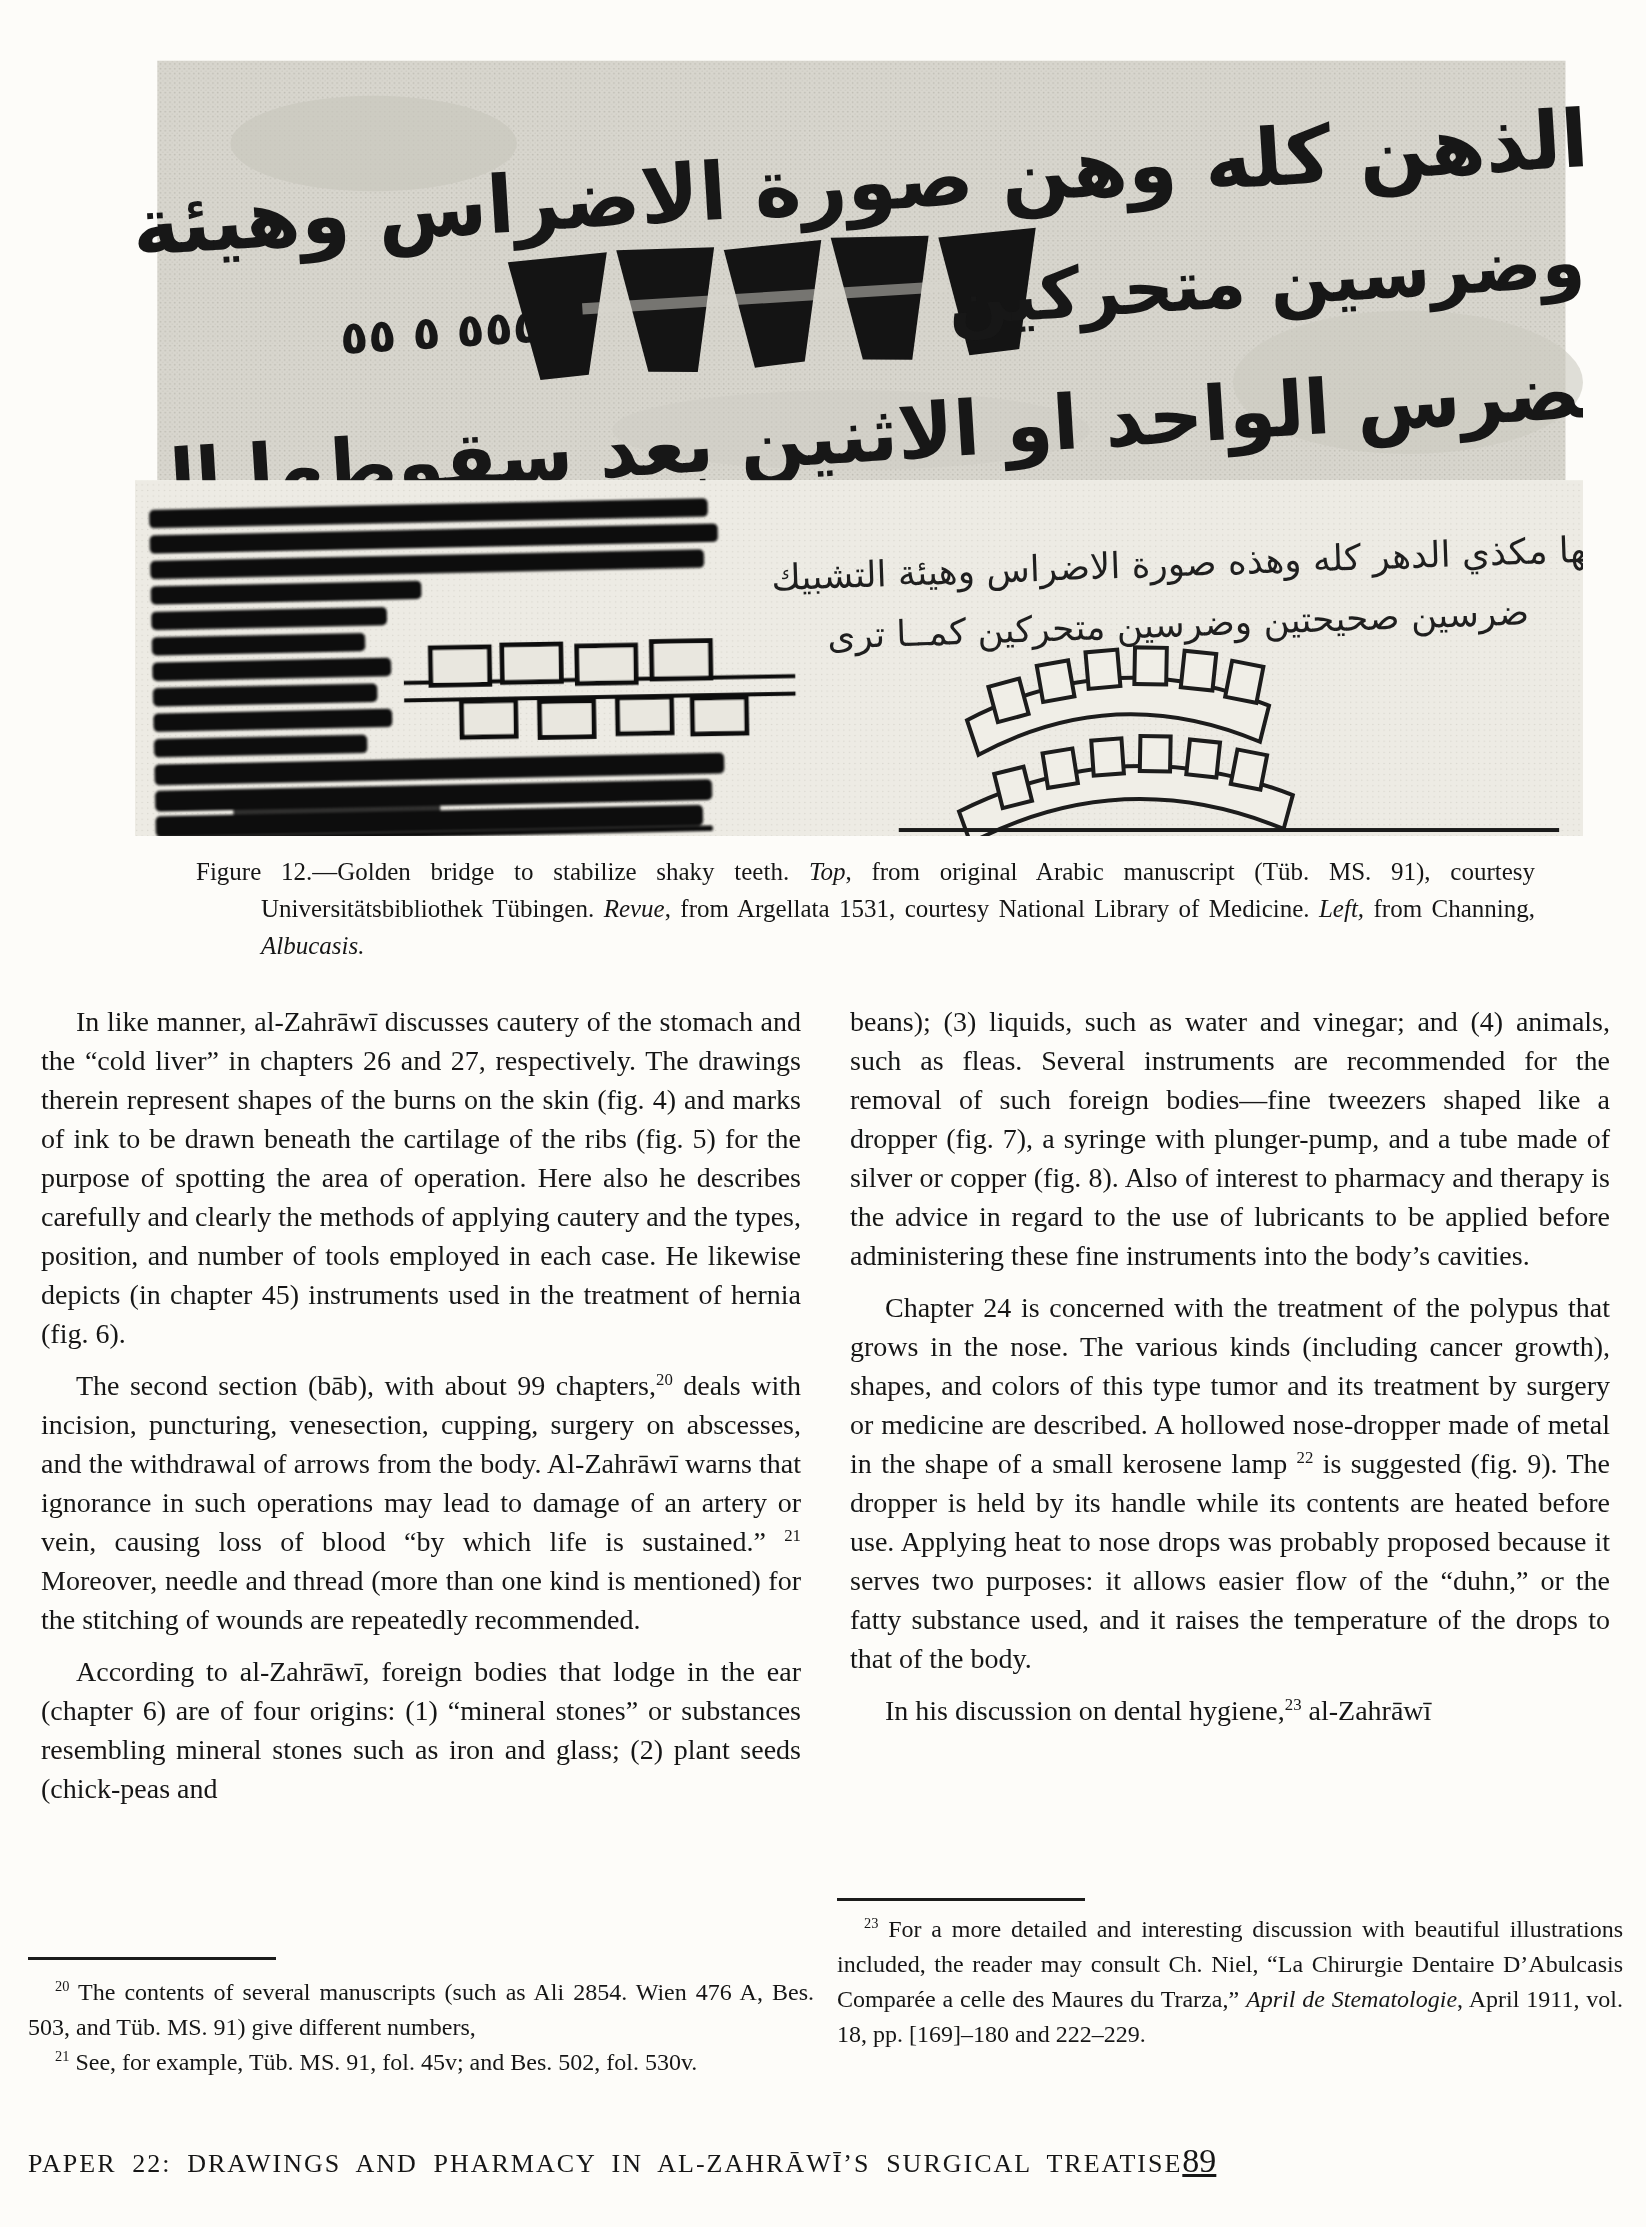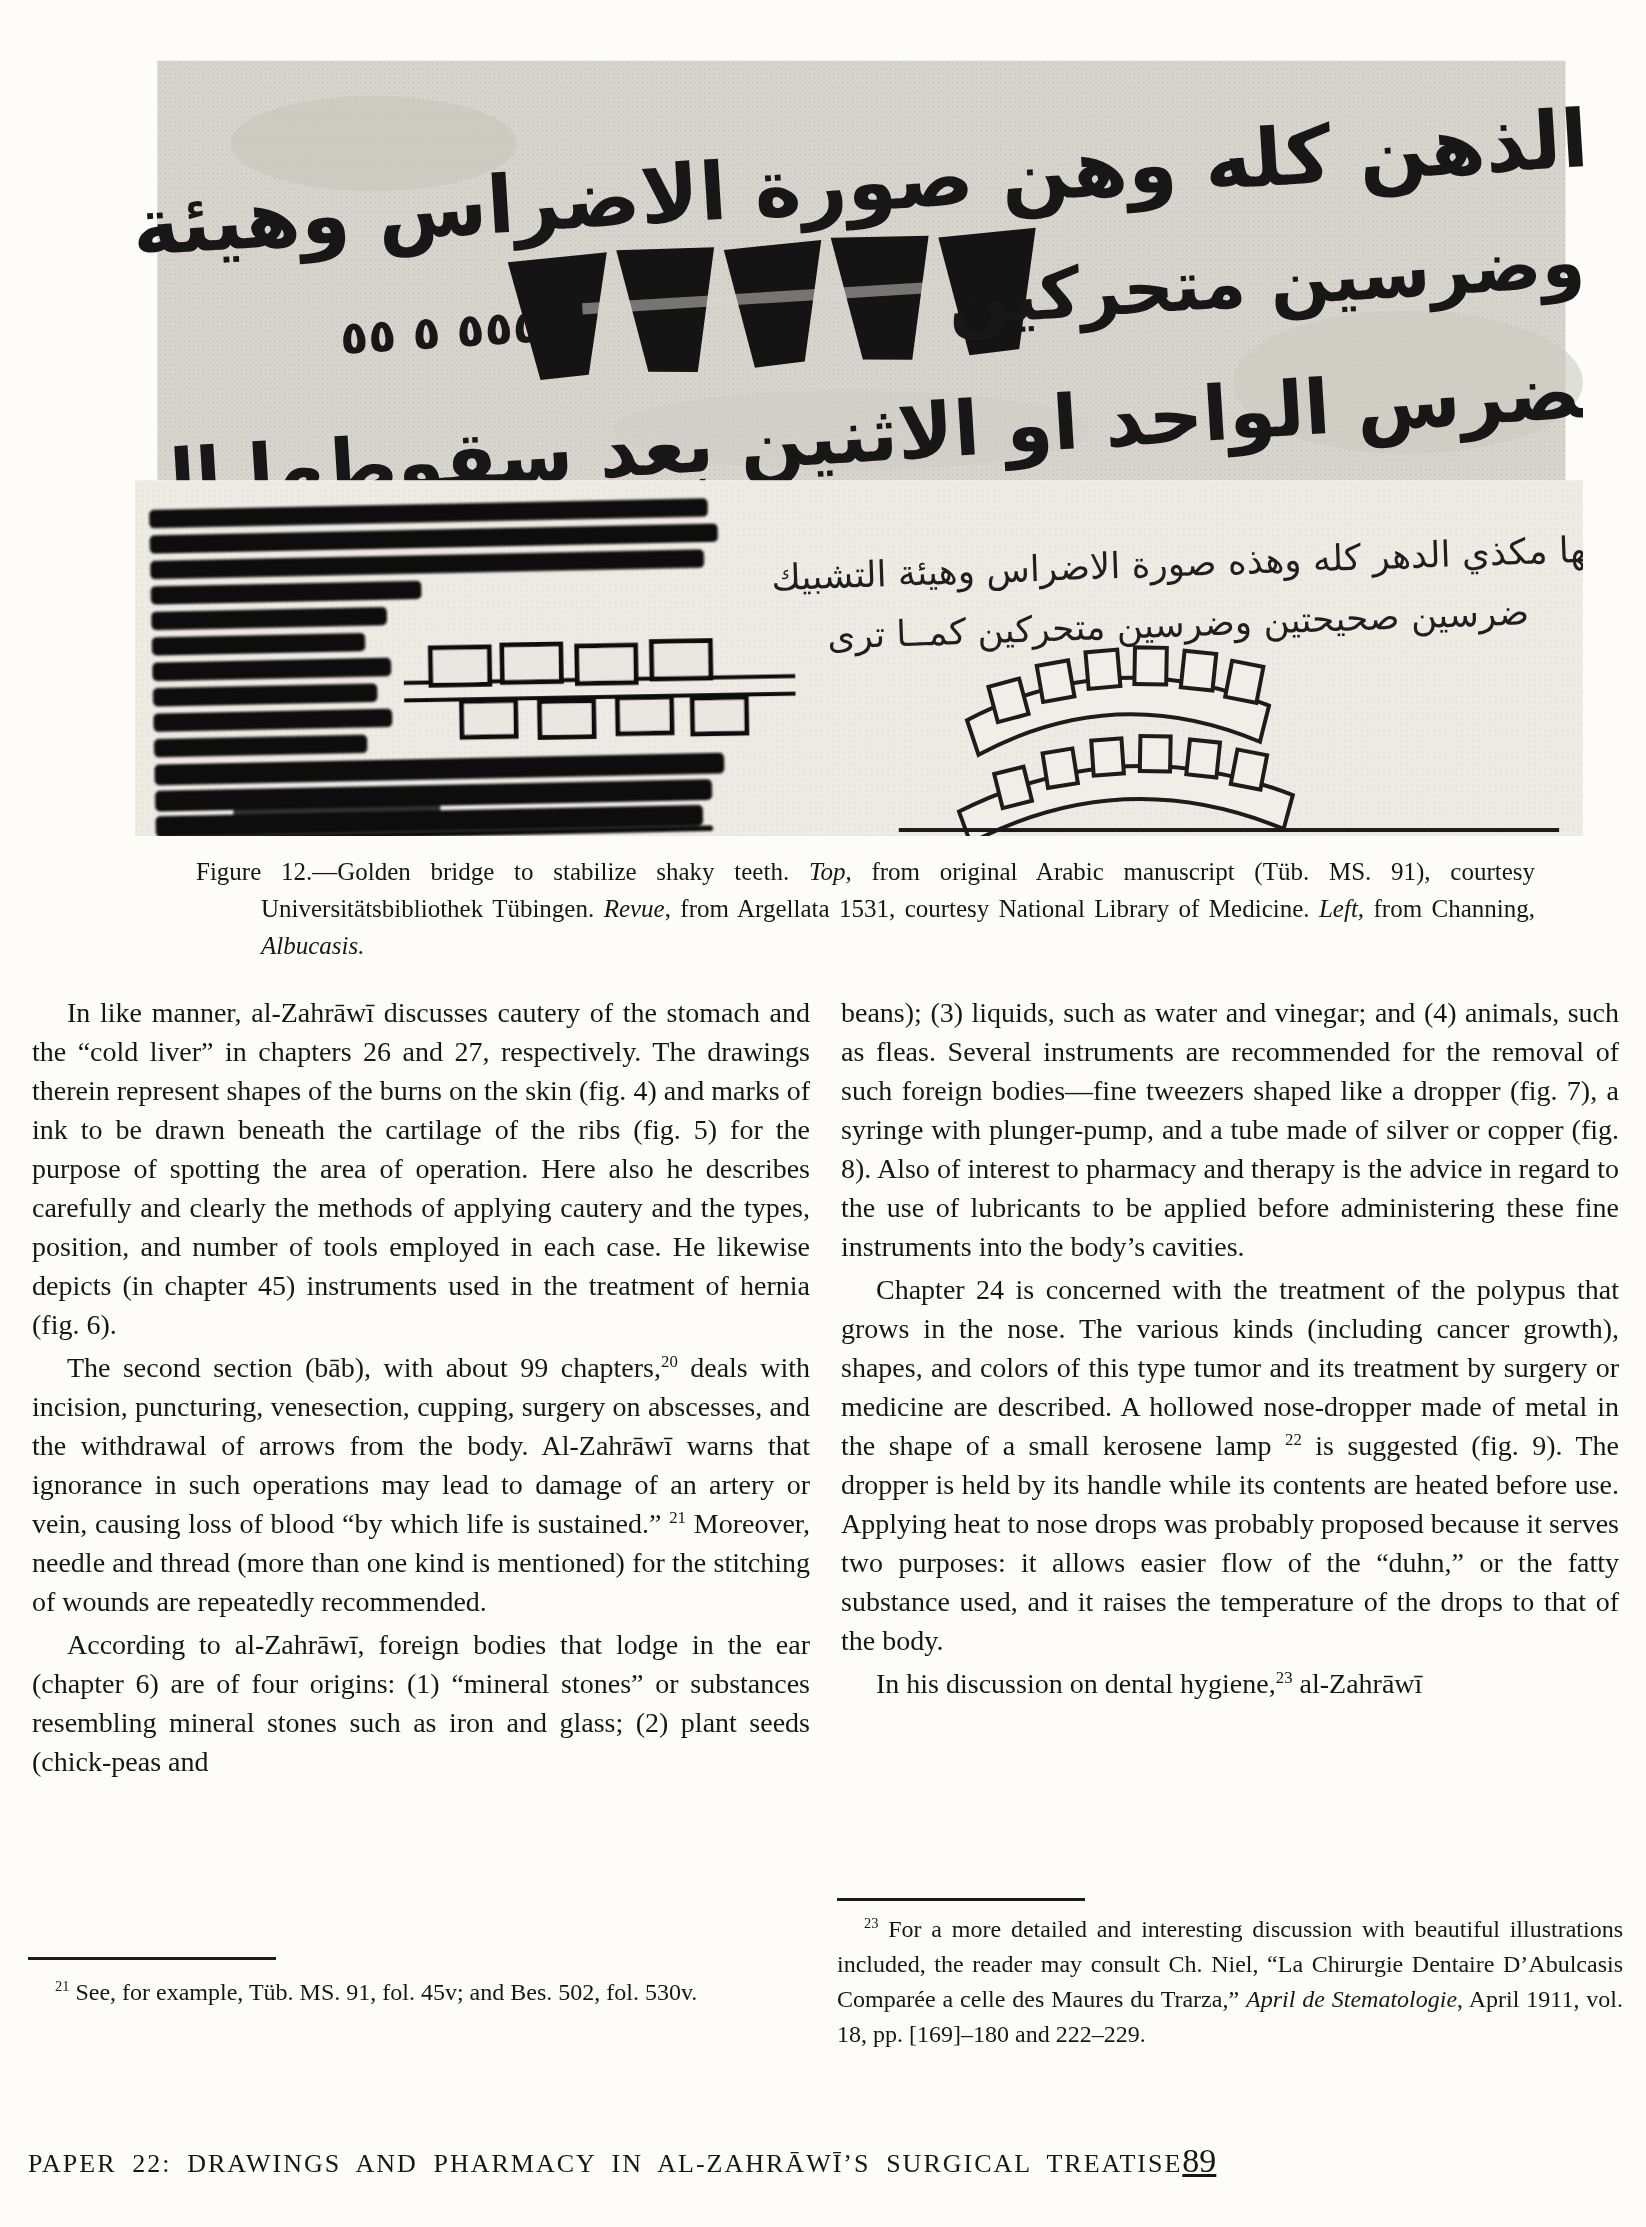--- a/index.html
+++ b/index.html
@@ -6,21 +6,21 @@
   .page{position:relative;width:1647px;height:2227px;background:#fdfcf9;overflow:hidden;
         font-family:"Liberation Serif", serif;color:#161616;}
   .fig{position:absolute;left:135px;top:48px;width:1448px;height:788px;margin:0;}
   .fig svg{display:block;width:100%;height:100%;}
   .caption{position:absolute;left:196px;top:853px;width:1274px;
            font-size:25px;line-height:37px;text-align:justify;
            padding-left:65px;text-indent:-65px;}
   .col{position:absolute;width:786px;}
   .col-left{left:28px;top:989px;}
   .col-right{left:837px;top:989px;}
-  p.para{margin:4px;font-size:28px;line-height:39px;text-align:justify;}
+  p.para{margin:13px;font-size:28px;line-height:39px;text-align:justify;}
   p.para.indent{text-indent:35px;}
   sup{font-size:.6em;line-height:0;}
   .fnrule{position:absolute;height:3.2px;width:248px;background:#1c1c1c;}
   .fnrule-left{left:28px;top:1957px;}
   .fnrule-right{left:837px;top:1898px;}
   .fns{position:absolute;width:786px;}
   .fns-left{left:28px;top:1975px;}
   .fns-right{left:837px;top:1912px;}
   p.fn{margin:0;font-size:24px;line-height:35px;text-align:justify;text-indent:27px;}
   .footer{position:absolute;left:28px;right:40px;top:2142px;display:flex;
@@ -152,20 +152,21 @@
   </div>
 
   <div class="col col-right">
     <p class="para">beans); (3) liquids, such as water and vinegar; and (4) animals, such as fleas. Several instruments are recommended for the removal of such foreign bodies—fine tweezers shaped like a dropper (fig. 7), a syringe with plunger-pump, and a tube made of silver or copper (fig. 8). Also of interest to pharmacy and therapy is the advice in regard to the use of lubricants to be applied before administering these fine instruments into the body’s cavities.</p>
     <p class="para indent">Chapter 24 is concerned with the treatment of the polypus that grows in the nose. The various kinds (including cancer growth), shapes, and colors of this type tumor and its treatment by surgery or medicine are described. A hollowed nose-dropper made of metal in the shape of a small kerosene lamp <sup>22</sup> is suggested (fig. 9). The dropper is held by its handle while its contents are heated before use. Applying heat to nose drops was probably proposed because it serves two purposes: it allows easier flow of the “duhn,” or the fatty substance used, and it raises the temperature of the drops to that of the body.</p>
     <p class="para indent">In his discussion on dental hygiene,<sup>23</sup> al-Zahrāwī</p>
   </div>
 
   <div class="fnrule fnrule-left"></div>
   <div class="fns fns-left">
+    <p class="fn"><sup>20</sup> The contents of several manuscripts (such as Ali 2854. Wien 476 A, Bes. 503, and Tüb. MS. 91) give different numbers,</p>
     <p class="fn"><sup>21</sup> See, for example, Tüb. MS. 91, fol. 45v; and Bes. 502, fol. 530v.</p>
   </div>
 
   <div class="fnrule fnrule-right"></div>
   <div class="fns fns-right">
     <p class="fn"><sup>23</sup> For a more detailed and interesting discussion with beautiful illustrations included, the reader may consult Ch. Niel, “La Chirurgie Dentaire D’Abulcasis Comparée a celle des Maures du Trarza,” <i>April de Stematologie</i>, April 1911, vol. 18, pp. [169]–180 and 222–229.</p>
   </div>
 
   <div class="footer">
     <span class="running-title">PAPER 22: DRAWINGS AND PHARMACY IN AL-ZAHRĀWĪ’S SURGICAL TREATISE</span>

